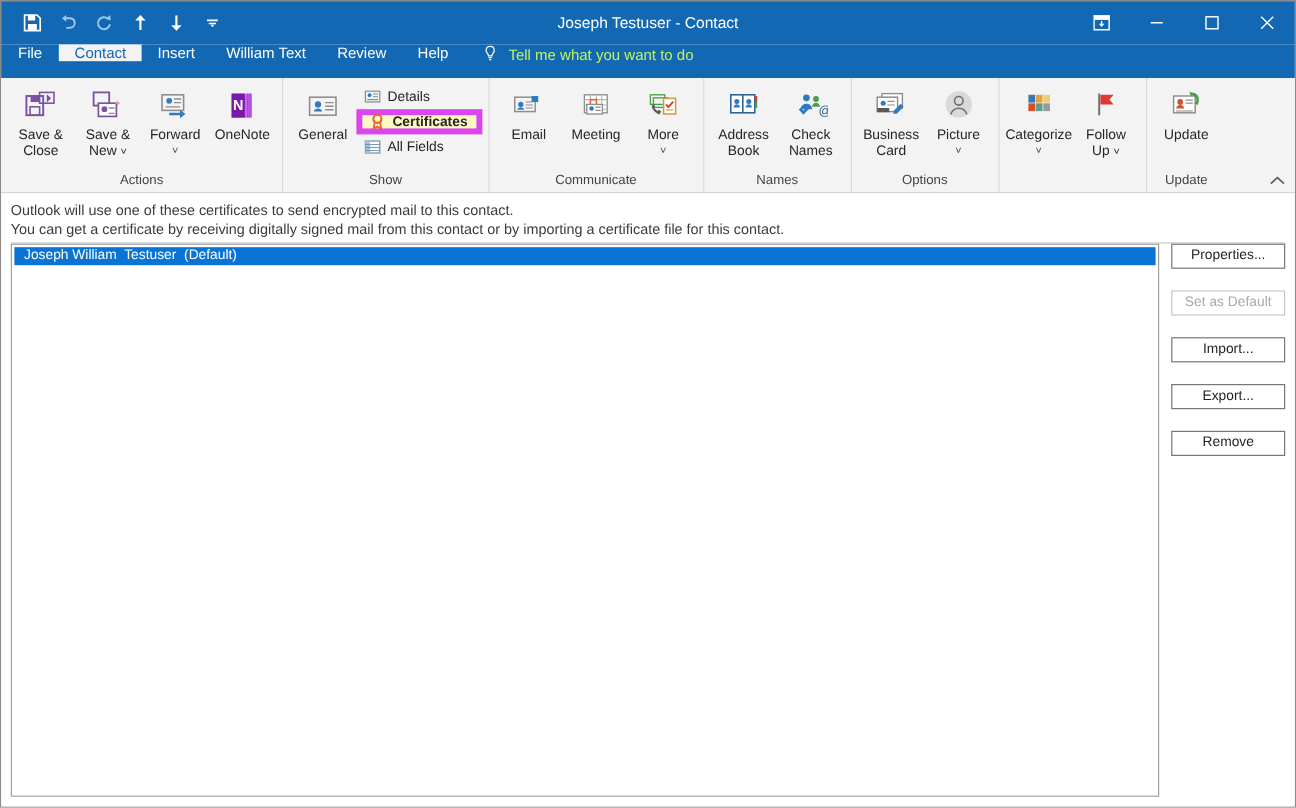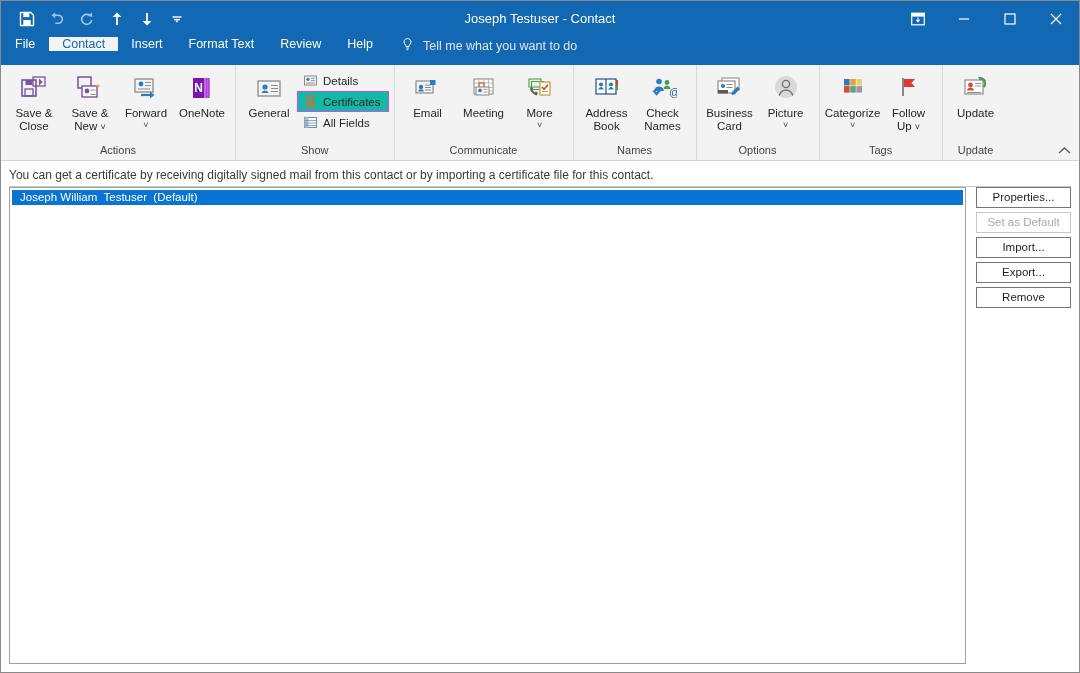--- a/index.html
+++ b/index.html
@@ -91,21 +91,21 @@
   .tab.active {
     background: #f3f3f3;
     color: #1268b3;
   }
   .tab:first-child { padding: 0 14px; }
   .tellme {
     display: flex;
     align-items: center;
     gap: 8px;
     padding-left: 14px;
-    color: #e5e5e5;
+    color: #bef264;
     font-size: 12.5px;
     cursor: text;
   }
 
   
   .ribbon {
     height: 95px;
     background: #f3f3f3;
     border-bottom: 1px solid #d4d4d4;
     display: flex;
@@ -175,22 +175,23 @@
     align-items: center;
     gap: 5px;
     height: 21px;
     padding: 0 7px 0 4px;
     font-size: 11.5px;
     cursor: default;
     border: 1px solid transparent;
     box-sizing: border-box;
   }
   .small-btn.selected {
-    background: #14b8a6;
-    border: 1px solid #d946ef;
+    background: #fef9c3;
+    border: 5px solid #d946ef;
+    font-weight: bold;
   }
   .small-btn .ico {
     width: 16px; height: 16px;
     display: flex; align-items: center; justify-content: center;
   }
   .ribbon-collapse {
     position: absolute;
     right: 6px; bottom: 2px;
     width: 18px; height: 16px;
     display: flex; align-items: center; justify-content: center;
@@ -246,21 +247,21 @@
     line-height: 15px;
     padding-left: 8px;
     white-space: pre;
     cursor: default;
   }
   .btn-col {
     width: 95px;
     flex: 0 0 auto;
     display: flex;
     flex-direction: column;
-    gap: 4px;
+    gap: 18px;
     padding-top: 0px;
   }
   .dlg-btn {
     height: 21px;
     line-height: 19px;
     text-align: center;
     font-size: 11.5px;
     border: 1px solid #767676;
     background: #ffffff;
     color: #1f1f1f;
@@ -351,21 +352,21 @@
             <path d="M1 1l10 10M11 1L1 11" stroke="#ffffff" stroke-width="1.2"></path>
           </svg>
       </div>
     </div>
   </div>
 
   <div class="tabbar">
     <div class="tab">File</div>
     <div class="tab active">Contact</div>
     <div class="tab">Insert</div>
-    <div class="tab">Format Text</div>
+    <div class="tab">William Text</div>
     <div class="tab">Review</div>
     <div class="tab">Help</div>
     <div class="tellme">
       <span>
         <svg width="15" height="15" viewBox="0 0 15 15">
           <path d="M7.5 1.6c2 0 3.4 1.5 3.4 3.4 0 1.5-1 2.3-1.5 3.1-.3.5-.4 1-.4 1.4H6c0-.4-.1-.9-.4-1.4-.5-.8-1.5-1.6-1.5-3.1 0-1.9 1.4-3.4 3.4-3.4z" fill="none" stroke="#ffffff" stroke-width="1"></path>
           <path d="M6.1 11h2.8M6.6 12.7h1.8" stroke="#ffffff" stroke-width="1"></path>
         </svg>
       </span>
       <span>Tell me what you want to do</span>
@@ -633,21 +634,20 @@
               <path d="M9 5h11l-3.5 4L20 13H9z" fill="#e03a2f"></path>
             </svg>
           </span>
           <span class="lbl">
             <span>Follow</span><br>
             <span>Up</span>
             <span style="font-size:9px;">˅</span>
           </span>
         </div>
       </div>
-      <div class="group-label">Tags</div>
     </div>
 
     <div class="group">
       <div class="group-items">
         <div class="big-btn">
           <span class="ico">
             <svg width="28" height="28" viewBox="0 0 28 28">
               <rect x="3" y="6" width="18" height="14" fill="#ffffff" stroke="#8c8c8c" stroke-width="1.2"></rect>
               <circle cx="8.5" cy="11" r="2.4" fill="#d4502c"></circle>
               <path d="M5 16.5c.6-2 1.9-2.9 3.5-2.9s2.9.9 3.5 2.9z" fill="#d4502c"></path>
@@ -667,20 +667,21 @@
     <div class="ribbon-collapse">
       <svg width="13" height="9" viewBox="0 0 13 9">
           <path d="M1 7L6.5 2 12 7" fill="none" stroke="#5a5a5a" stroke-width="1.3"></path>
         </svg>
     </div>
   </div>
 
   <div class="page">
 
     <div class="info-block">
+      <div class="info-line">Outlook will use one of these certificates to send encrypted mail to this contact.</div>
       <div class="info-line">You can get a certificate by receiving digitally signed mail from this contact or by importing a certificate file for this contact.</div>
     </div>
 
 
     <div class="content-row">
       <div class="cert-list">
         <div class="cert-item">Joseph William  Testuser  (Default)</div>
       </div>
 
       <div class="btn-col">

